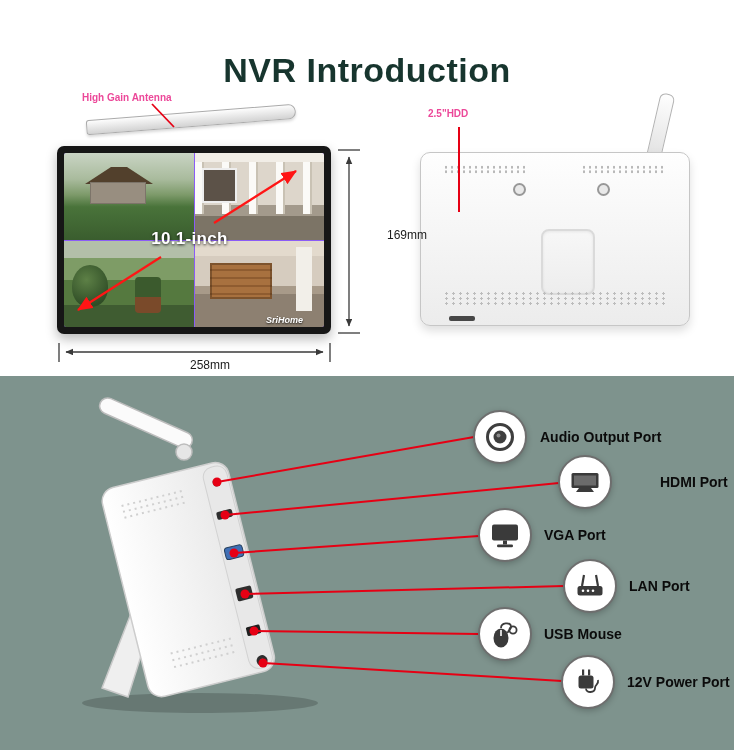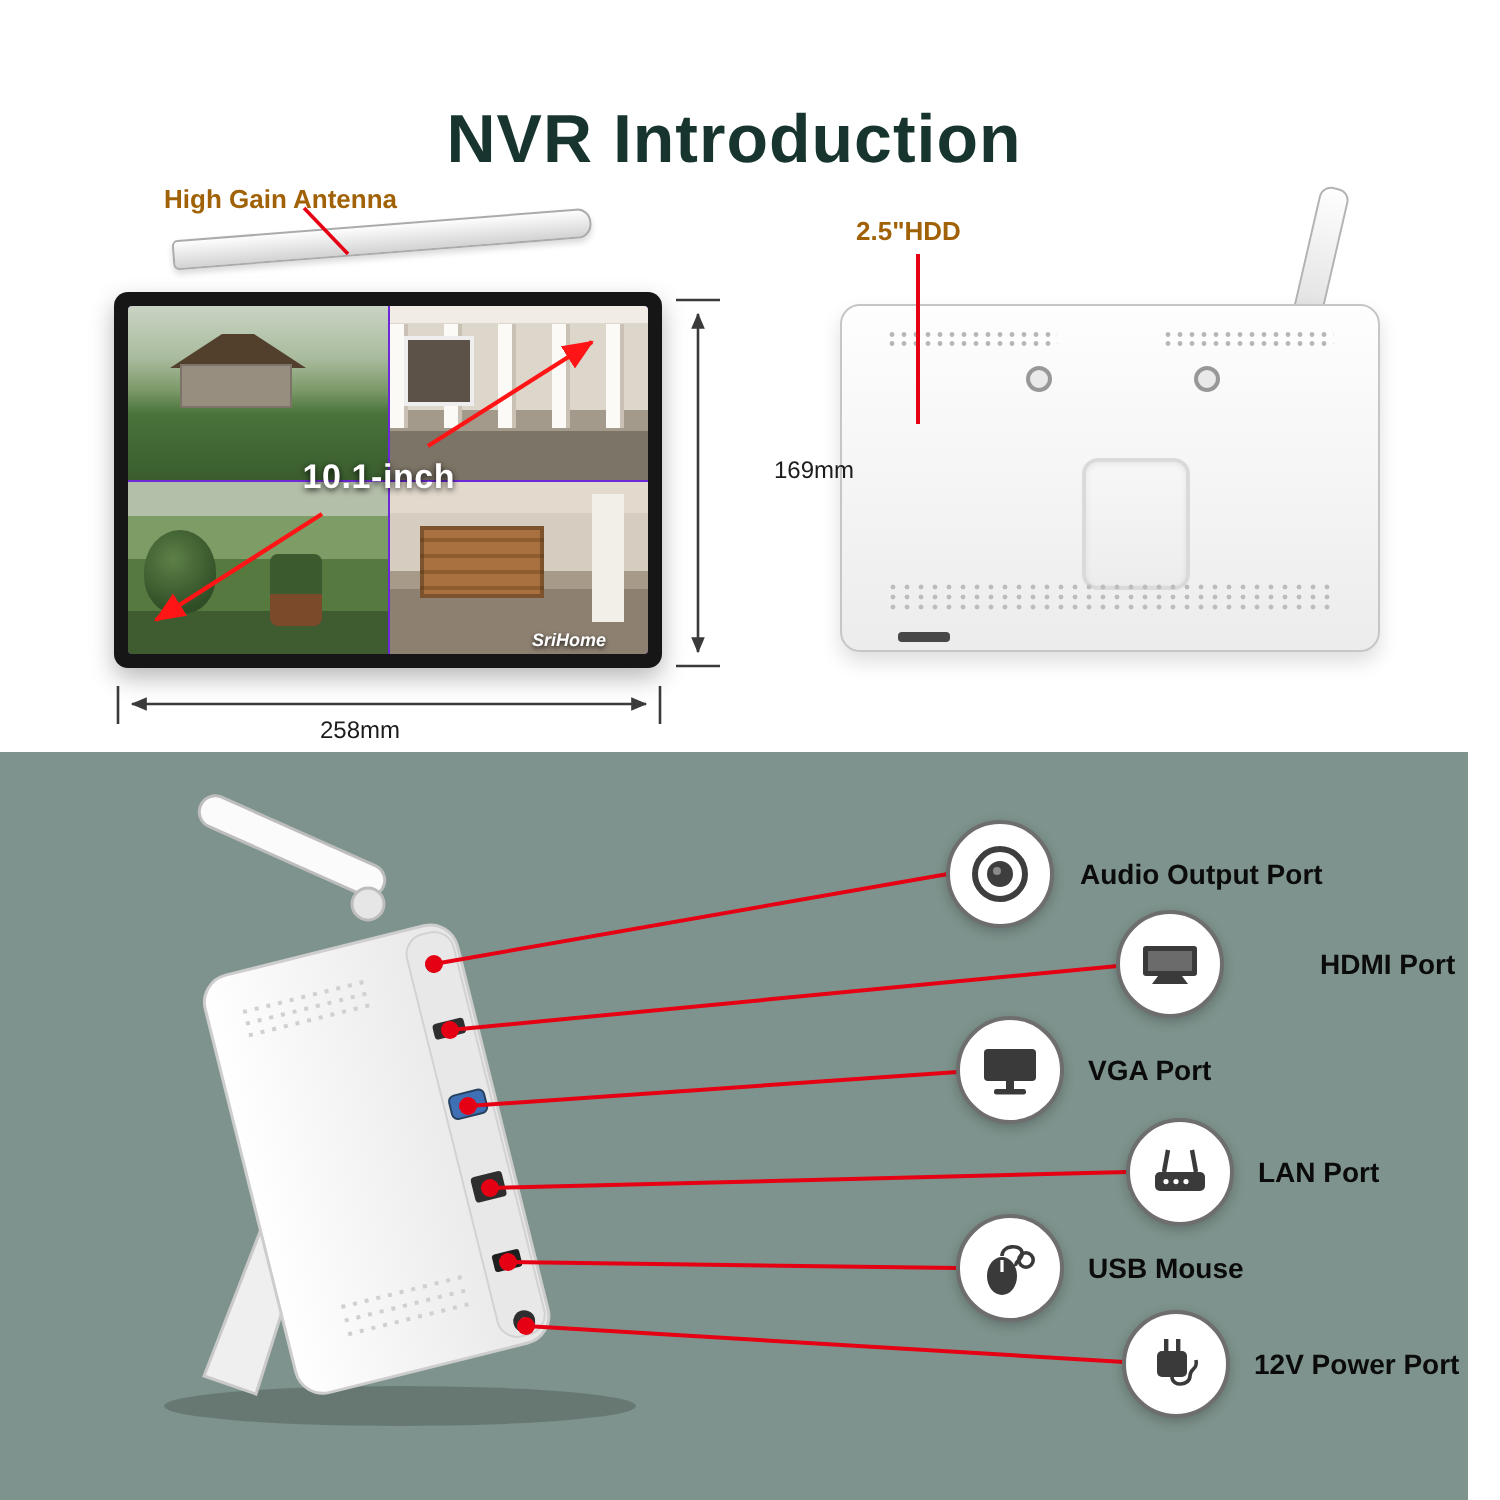--- a/index.html
+++ b/index.html
@@ -2,29 +2,29 @@
 <html><head>
 <meta charset="utf-8">
 <style>
   html,body{margin:0;padding:0;}
   body{width:750px;height:750px;font-family:"Liberation Sans",sans-serif;}
   .page{position:relative;width:734px;height:750px;background:#ffffff;overflow:hidden;}
   .bottom-bg{position:absolute;left:0;top:376px;width:750px;height:374px;background:#7e938d;z-index:0;}
 
   .title{position:absolute;top:28px;left:0;width:100%;text-align:center;font-size:34px;font-weight:bold;color:#17352e;letter-spacing:.5px;z-index:2;}
 
-  .ann-label{position:absolute;font-size:13px;font-weight:600;color:#a16207;z-index:3;}
+  .ann-label{position:absolute;font-size:10px;font-weight:600;color:#ec4899;z-index:3;}
   .dim-label{position:absolute;font-size:12px;color:#1c1c1c;z-index:3;}
 
   
   .antenna-front{position:absolute;left:86px;top:112px;width:208px;height:13px;background:linear-gradient(180deg,#fdfdfd,#d3d3d3);border:1px solid #ababab;border-radius:3px 7px 7px 3px;transform:rotate(-4.5deg);box-shadow:0 2px 3px rgba(0,0,0,.15);z-index:1;}
 
   
   .monitor{position:absolute;left:57px;top:146px;width:274px;height:188px;background:#161616;border-radius:7px;padding:7px;box-sizing:border-box;box-shadow:0 5px 12px rgba(0,0,0,.28);z-index:1;}
-  .screen{position:relative;width:260px;height:174px;display:grid;grid-template-columns:1fr 1fr;grid-template-rows:1fr 1fr;gap:1px;background:#6d28d9;overflow:hidden;border-radius:2px;}
+  .screen{position:relative;width:260px;height:174px;display:grid;grid-template-columns:1fr 1fr;grid-template-rows:1fr 1fr;gap:1px;background:#8b5cf6;overflow:hidden;border-radius:2px;}
   .q{position:relative;overflow:hidden;}
   .q1{background:linear-gradient(180deg,#c9d4c4 0%,#a9bb9d 30%,#7d9a6a 48%,#49733a 62%,#3a5d2e 100%);}
   .q1::before{content:"";position:absolute;left:16%;top:16%;width:16px;border-left:26px solid transparent;border-right:26px solid transparent;border-bottom:17px solid #52402c;}
   .q1::after{content:"";position:absolute;left:20%;top:34%;width:56px;height:22px;background:#988e80;box-shadow:inset 0 0 0 1px rgba(0,0,0,.18);}
   .q2{background:linear-gradient(180deg,#f1ede6 0 10%,#ddd6cb 10% 60%,#a39a8c 60% 72%,#7c7466 72% 100%);}
   .q2::before{content:"";position:absolute;left:0;top:10%;width:100%;height:60%;background:repeating-linear-gradient(90deg,#fbfaf7 0 7px,#c9c2b4 7px 9px,rgba(0,0,0,0) 9px 27px);}
   .q2::after{content:"";position:absolute;left:7%;top:20%;width:24%;height:36%;background:#5c5248;box-shadow:0 0 0 2px #eee;}
   .q3{background:linear-gradient(180deg,#b3bfa9 0 20%,#7e9c66 20% 45%,#55793f 45% 75%,#3f5c31 75% 100%);}
   .q3::before{content:"";position:absolute;left:6%;top:28%;width:36px;height:42px;border-radius:50% 50% 45% 45%;background:radial-gradient(circle at 40% 35%,#5d8046,#2f4d26 75%);}
   .q3::after{content:"";position:absolute;left:55%;top:42%;width:26px;height:36px;background:linear-gradient(180deg,#3b5a2d 0 55%,#7a4a2a 55%);border-radius:4px;}
@@ -77,21 +77,21 @@
         </defs>
         <line x1="97" y1="104" x2="14" y2="157" stroke="#ff1515" stroke-width="2.2" marker-end="url(#mRedS)"></line>
         <line x1="150" y1="70" x2="232" y2="18" stroke="#ff1515" stroke-width="2.2" marker-end="url(#mRedS)"></line>
       </svg>
       <div class="size-label">10.1-inch</div>
       <div class="brand">SriHome</div>
     </div>
   </div>
 
   <div class="dim-label" style="left:356px;top:228px;margin-left:31px;">169mm</div>
-  <div class="dim-label" style="left:160px;top:358px;width:70px;text-align:left;">258mm</div>
+  <div class="dim-label" style="left:160px;top:358px;width:70px;text-align:right;">258mm</div>
 
   <div class="ann-label" style="left:428px;top:108px;font-weight:700;">2.5"HDD</div>
   <div class="antenna-back"></div>
   <div class="back-panel">
     <div class="bp-vents bp-vt-l"></div>
     <div class="bp-vents bp-vt-r"></div>
     <div class="bp-hole h1"></div>
     <div class="bp-hole h2"></div>
     <div class="bp-recess"></div>
     <div class="bp-vents-bottom"></div>

